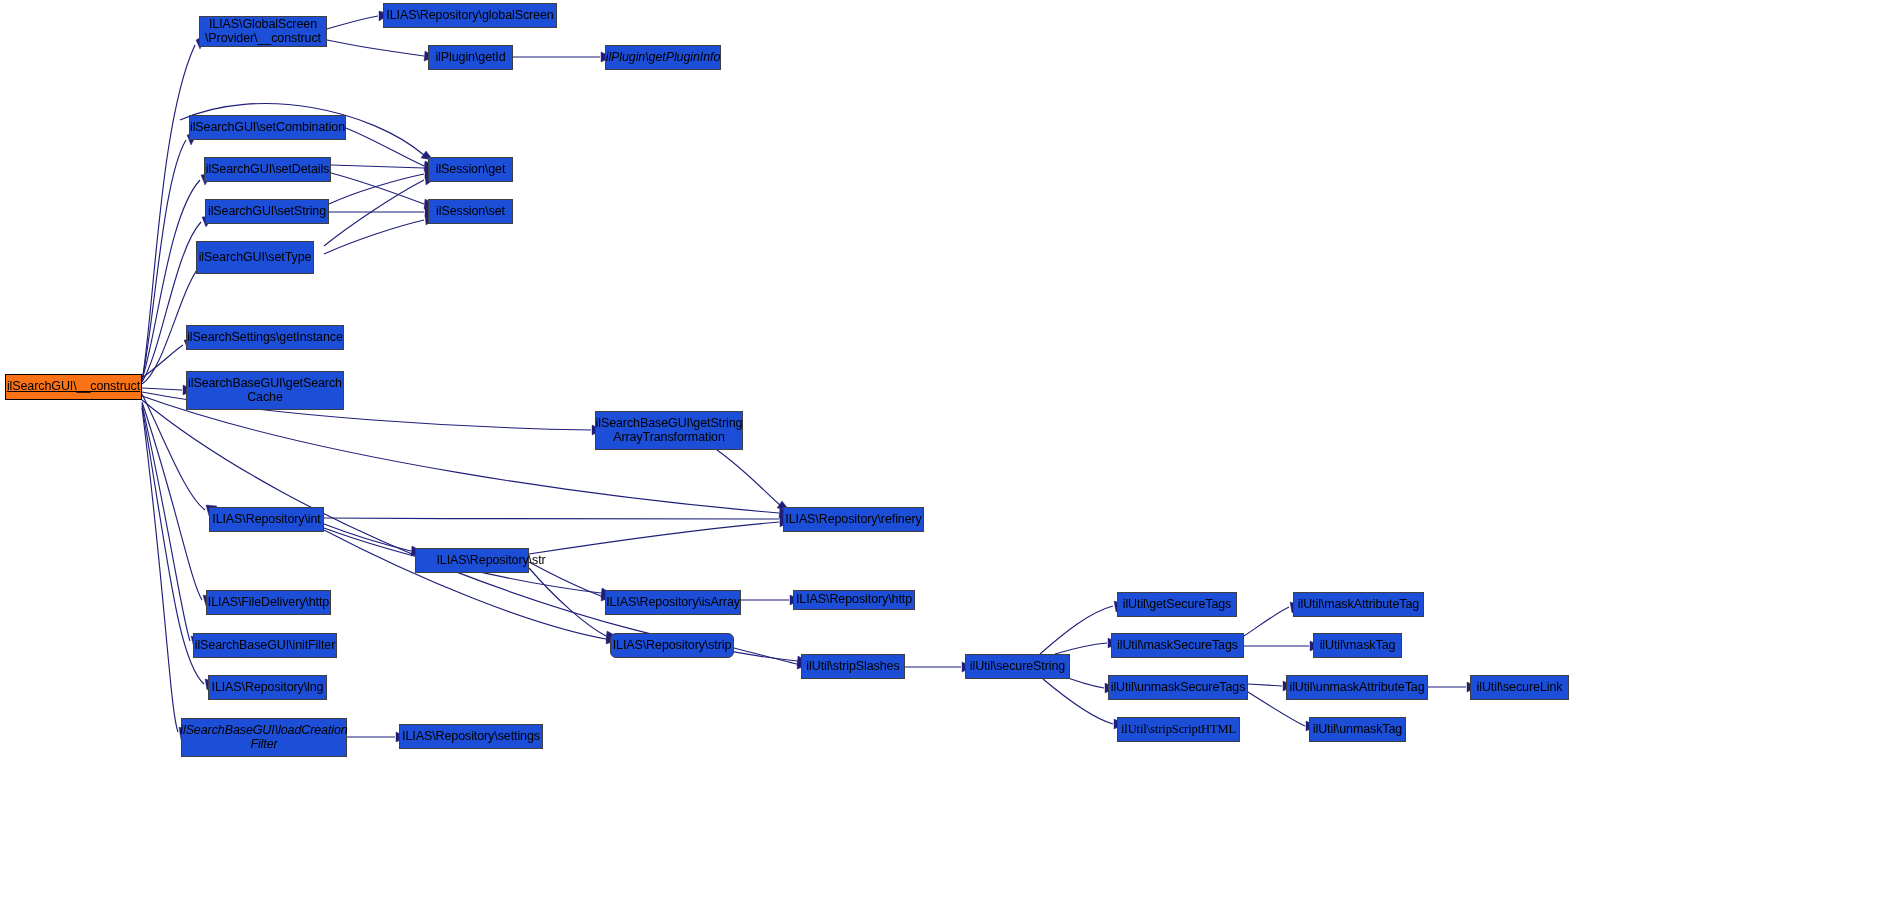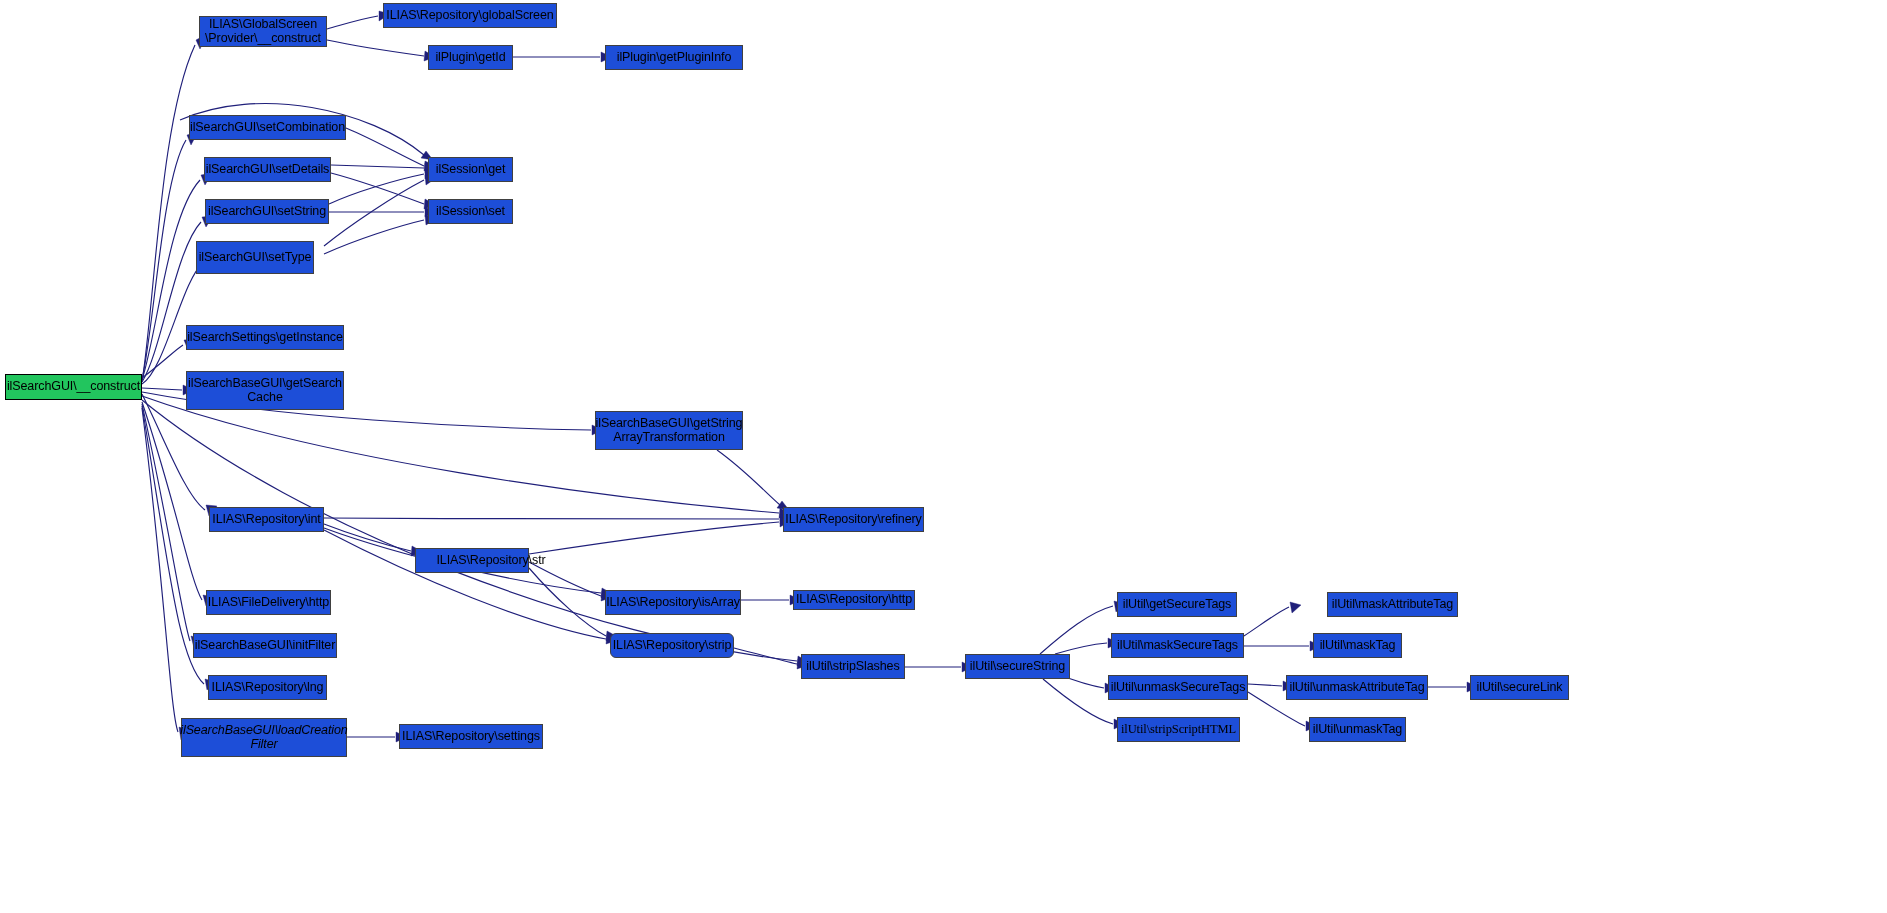--- a/index.html
+++ b/index.html
@@ -3,21 +3,21 @@
 <meta charset="utf-8">
 <style>
   html,body{margin:0;padding:0;background:#ffffff;}
   #canvas{position:relative;width:1887px;height:913px;background:#ffffff;
           font-family:"Liberation Sans", sans-serif;overflow:hidden;}
   .node{position:absolute;box-sizing:border-box;background:#1d4ed8;
         border:1px solid #404040;display:flex;align-items:center;
         justify-content:center;text-align:center;color:#000000;
         font-size:12.5px;line-height:13.5px;letter-spacing:-0.1px;
         white-space:pre-line;padding:0 2px;}
-  .node.root{background:#22c55e;border-color:#000000;}
+  .node.root{background:#f97316;border-color:#000000;text-decoration:underline;}
   svg.edges{position:absolute;left:0;top:0;width:1887px;height:913px;
             pointer-events:none;overflow:visible;}
   svg.edges path{fill:none;stroke:#1f1f7a;stroke-width:1.15px;}
   svg.edges polygon{fill:#1f1f7a;stroke:#1f1f7a;stroke-width:0.4px;}
 </style>
 </head>
 <body>
 
 <div id="canvas">
   <svg class="edges" id="edge-layer">
@@ -115,21 +115,21 @@
       <polygon points="179,727 190,731 181,740"></polygon>
       <path d="M347,737 L395,737"></path>
       <polygon points="396,732 407,737 396,742"></polygon>
     </svg>
   <div id="node-layer">
       <div class="node root" style="left: 5px; top: 374px; width: 137px; height: 26px;">ilSearchGUI\__construct</div>
       <div class="node" style="left: 199px; top: 16px; width: 128px; height: 31px;">ILIAS\GlobalScreen
 \Provider\__construct</div>
       <div class="node" style="left: 383px; top: 3px; width: 174px; height: 25px;">ILIAS\Repository\globalScreen</div>
       <div class="node" style="left: 428px; top: 45px; width: 85px; height: 25px;">ilPlugin\getId</div>
-      <div class="node" style="left: 605px; top: 45px; width: 138px; height: 25px;">ilPlugin\getPluginInfo</div>
+      <div class="node" style="left: 605px; top: 45px; width: 116px; height: 25px; font-style: italic;">ilPlugin\getPluginInfo</div>
       <div class="node" style="left: 189px; top: 115px; width: 157px; height: 25px;">ilSearchGUI\setCombination</div>
       <div class="node" style="left: 204px; top: 157px; width: 127px; height: 25px;">ilSearchGUI\setDetails</div>
       <div class="node" style="left: 205px; top: 199px; width: 124px; height: 25px;">ilSearchGUI\setString</div>
       <div class="node" style="left: 196px; top: 241px; width: 118px; height: 33px;">ilSearchGUI\setType</div>
       <div class="node" style="left: 428px; top: 157px; width: 85px; height: 25px;">ilSession\get</div>
       <div class="node" style="left: 428px; top: 199px; width: 85px; height: 25px;">ilSession\set</div>
       <div class="node" style="left: 186px; top: 325px; width: 158px; height: 25px;">ilSearchSettings\getInstance</div>
       <div class="node" style="left: 186px; top: 371px; width: 158px; height: 39px;">ilSearchBaseGUI\getSearch
 Cache</div>
       <div class="node" style="left: 595px; top: 411px; width: 148px; height: 39px;">ilSearchBaseGUI\getString
@@ -145,19 +145,19 @@
       <div class="node" style="left: 801px; top: 654px; width: 104px; height: 25px;">ilUtil\stripSlashes</div>
       <div class="node" style="left: 965px; top: 654px; width: 105px; height: 25px;">ilUtil\secureString</div>
       <div class="node" style="left: 208px; top: 675px; width: 119px; height: 25px;">ILIAS\Repository\lng</div>
       <div class="node" style="left: 181px; top: 718px; width: 166px; height: 39px; font-style: italic;">ilSearchBaseGUI\loadCreation
 Filter</div>
       <div class="node" style="left: 399px; top: 724px; width: 144px; height: 25px;">ILIAS\Repository\settings</div>
       <div class="node" style="left: 1117px; top: 592px; width: 120px; height: 25px;">ilUtil\getSecureTags</div>
       <div class="node" style="left: 1111px; top: 633px; width: 133px; height: 25px;">ilUtil\maskSecureTags</div>
       <div class="node" style="left: 1108px; top: 675px; width: 140px; height: 25px;">ilUtil\unmaskSecureTags</div>
       <div class="node" style="left: 1117px; top: 717px; width: 123px; height: 25px; font-family: Liberation Serif, serif;">ilUtil\stripScriptHTML</div>
-      <div class="node" style="left: 1293px; top: 592px; width: 131px; height: 25px; margin-left: 34px;">ilUtil\maskAttributeTag</div>
+      <div class="node" style="left: 1293px; top: 592px; width: 131px; height: 25px;">ilUtil\maskAttributeTag</div>
       <div class="node" style="left: 1313px; top: 633px; width: 89px; height: 25px;">ilUtil\maskTag</div>
       <div class="node" style="left: 1286px; top: 675px; width: 142px; height: 25px;">ilUtil\unmaskAttributeTag</div>
       <div class="node" style="left: 1309px; top: 717px; width: 97px; height: 25px;">ilUtil\unmaskTag</div>
       <div class="node" style="left: 1470px; top: 675px; width: 99px; height: 25px;">ilUtil\secureLink</div>
     </div>
 </div>
 
 </body></html>

